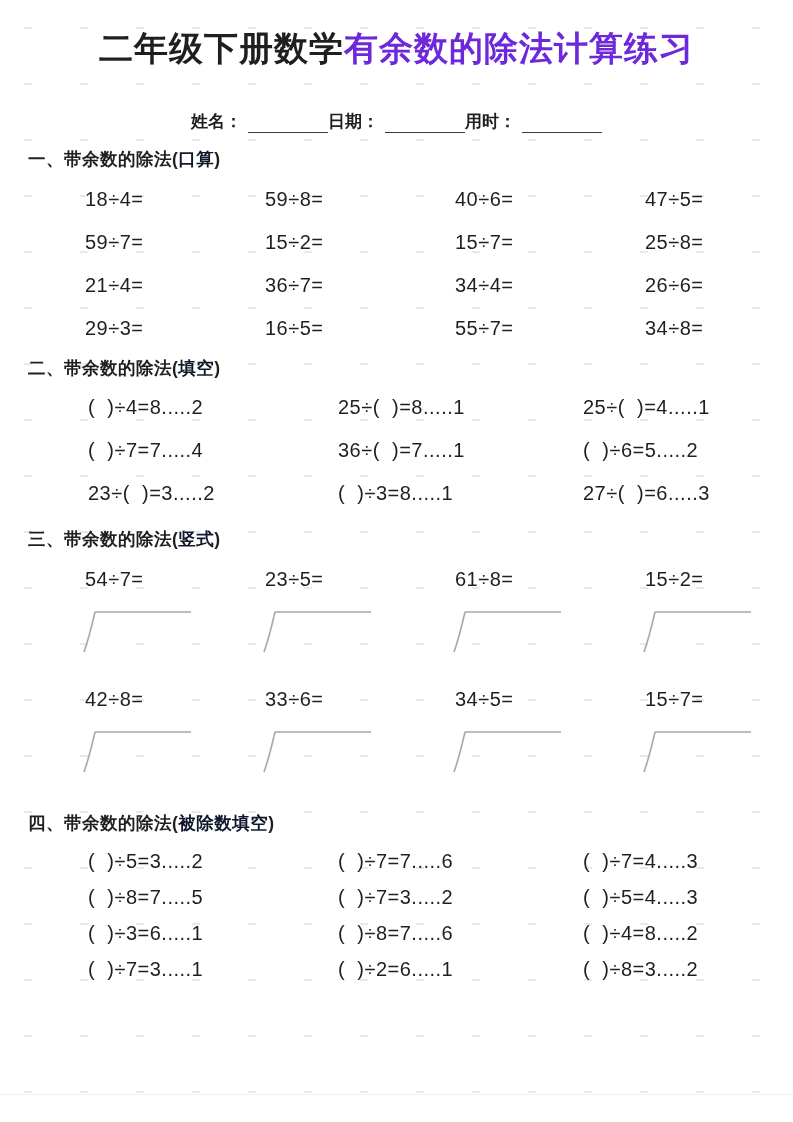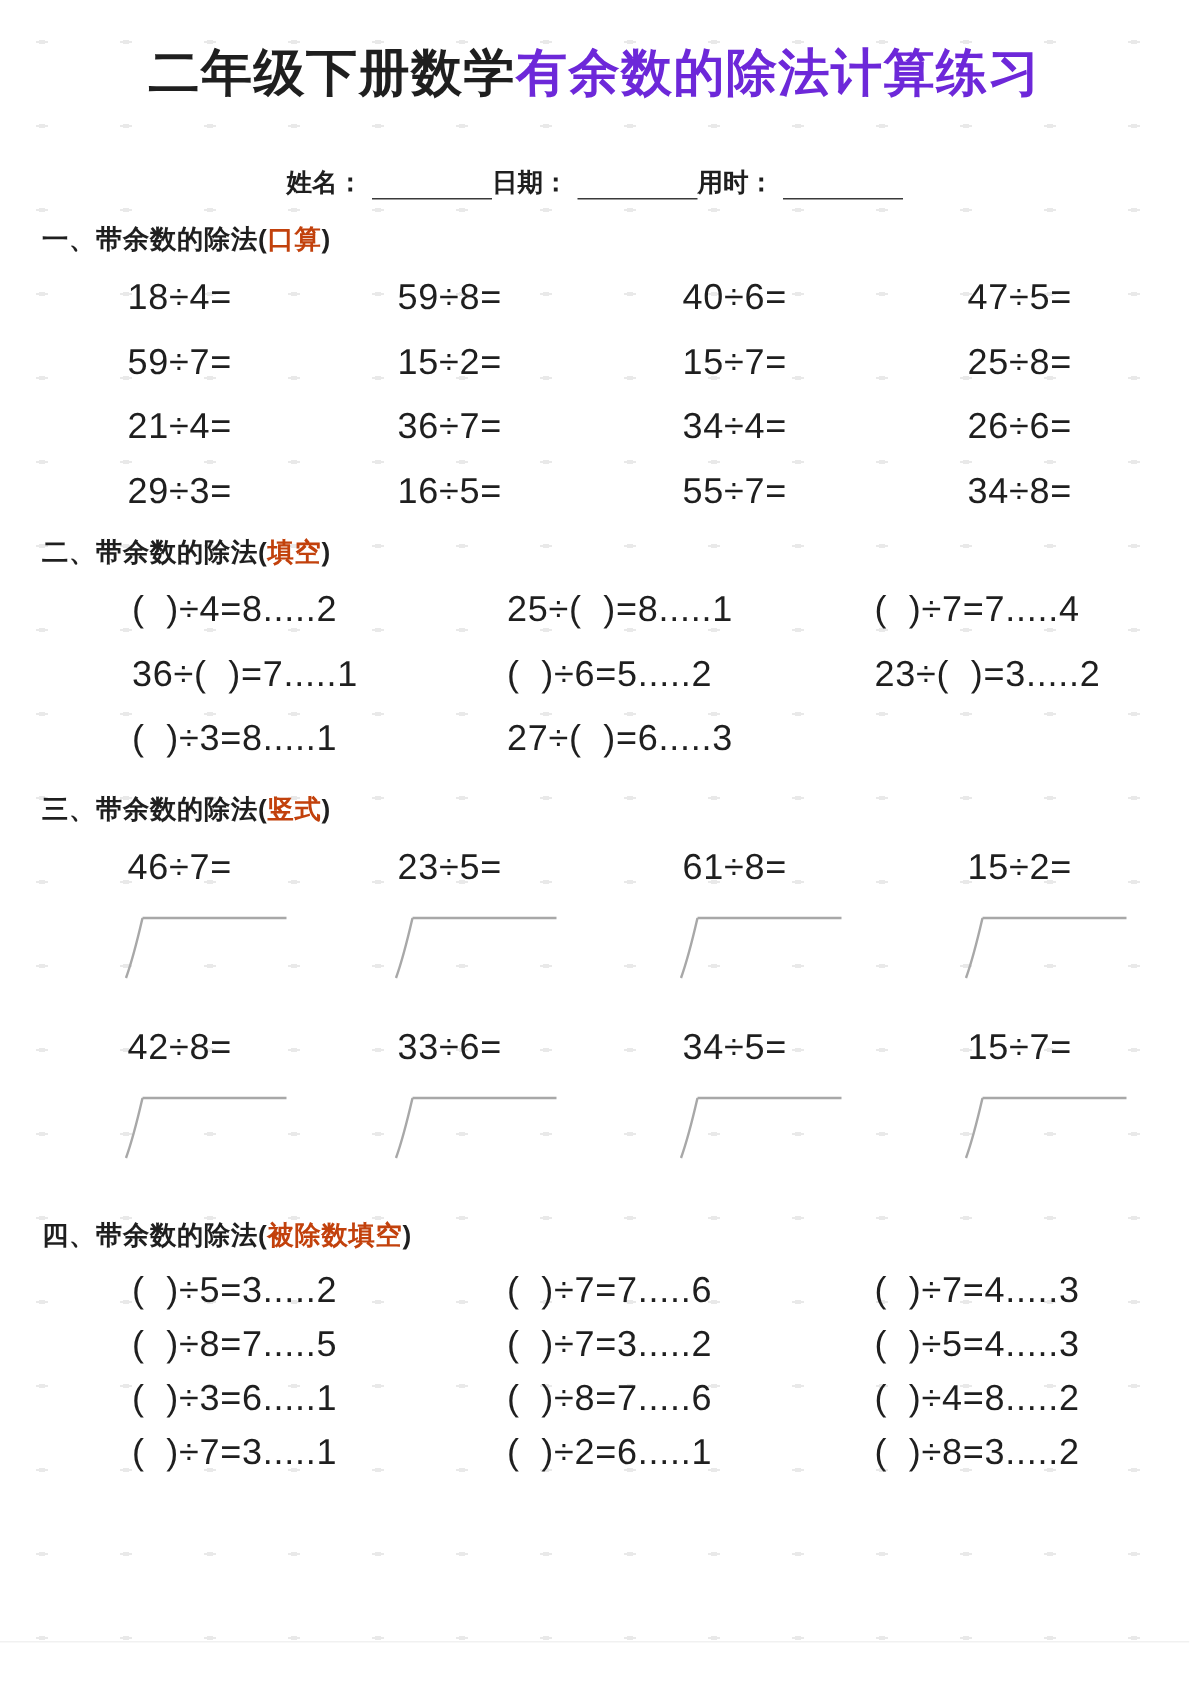--- a/index.html
+++ b/index.html
@@ -37,38 +37,38 @@
     display: inline-block;
     width: 80px; height: 16px;
     border-bottom: 1.6px solid #3a3a3a;
   }
   .section-heading {
     margin: 14px 0 0 28px;
     font-size: 17.5px;
     font-weight: 700;
     letter-spacing: 0.5px;
   }
-  .subtitle-accent { color: #c2410c; }
+  .subtitle-accent { color: #0f172a; }
   .grid4 {
     display: grid;
     grid-template-columns: 180px 190px 190px 1fr;
     padding-left: 85px;
     padding-right: 30px;
   }
   .grid3 {
     display: grid;
     grid-template-columns: 250px 245px 1fr;
     padding-left: 88px;
     padding-right: 20px;
   }
   .oral-grid   { margin-top: 14px; row-gap: 15px; }
   .fill-grid   { margin-top: 13px; row-gap: 15px; }
   .final-grid  { margin-top: 12px; row-gap: 8px; }
   .prob {
-    font-size: 24px;
+    font-size: 20px;
     letter-spacing: 0.5px;
     white-space: pre;
     line-height: 28px;
   }
   .vert-row { margin-top: 14px; }
   .vert-cell .prob { display: block; }
   .bracket { display: block; margin: 16px 0 0 -6px; }
   .vert-row-gap { margin-top: 30px; }
   .section-heading.sec3 { margin-top: 20px; }
   .section-heading.sec4 { margin-top: 36px; }
@@ -121,34 +121,35 @@
   <span class="prob">55÷7=</span>
   <span class="prob">34÷8=</span>
 </div>
 
 <div class="section-heading">
   <span>二、带余数的除法</span><span>(</span><span class="subtitle-accent">填空</span><span>)</span>
 </div>
 <div class="grid3 fill-grid">
   <span class="prob">(  )÷4=8.....2</span>
   <span class="prob">25÷(  )=8.....1</span>
+  <span class="prob">25÷(  )=4.....1</span>
   <span class="prob">(  )÷7=7.....4</span>
   <span class="prob">36÷(  )=7.....1</span>
   <span class="prob">(  )÷6=5.....2</span>
   <span class="prob">23÷(  )=3.....2</span>
   <span class="prob">(  )÷3=8.....1</span>
   <span class="prob">27÷(  )=6.....3</span>
 </div>
 
 <div class="section-heading sec3">
   <span>三、带余数的除法</span><span>(</span><span class="subtitle-accent">竖式</span><span>)</span>
 </div>
 <div class="grid4 vert-row">
   <div class="vert-cell">
-    <span class="prob">46÷7=</span>
+    <span class="prob">54÷7=</span>
     <svg class="bracket" width="122" height="46" viewBox="0 0 122 46">
         <path d="M16 3 H112 M16 3 C13 16, 10 29, 5 43" fill="none" stroke="#a8a8a8" stroke-width="1.6"></path>
       </svg>
   </div>
   <div class="vert-cell">
     <span class="prob">23÷5=</span>
     <svg class="bracket" width="122" height="46" viewBox="0 0 122 46">
         <path d="M16 3 H112 M16 3 C13 16, 10 29, 5 43" fill="none" stroke="#a8a8a8" stroke-width="1.6"></path>
       </svg>
   </div>

